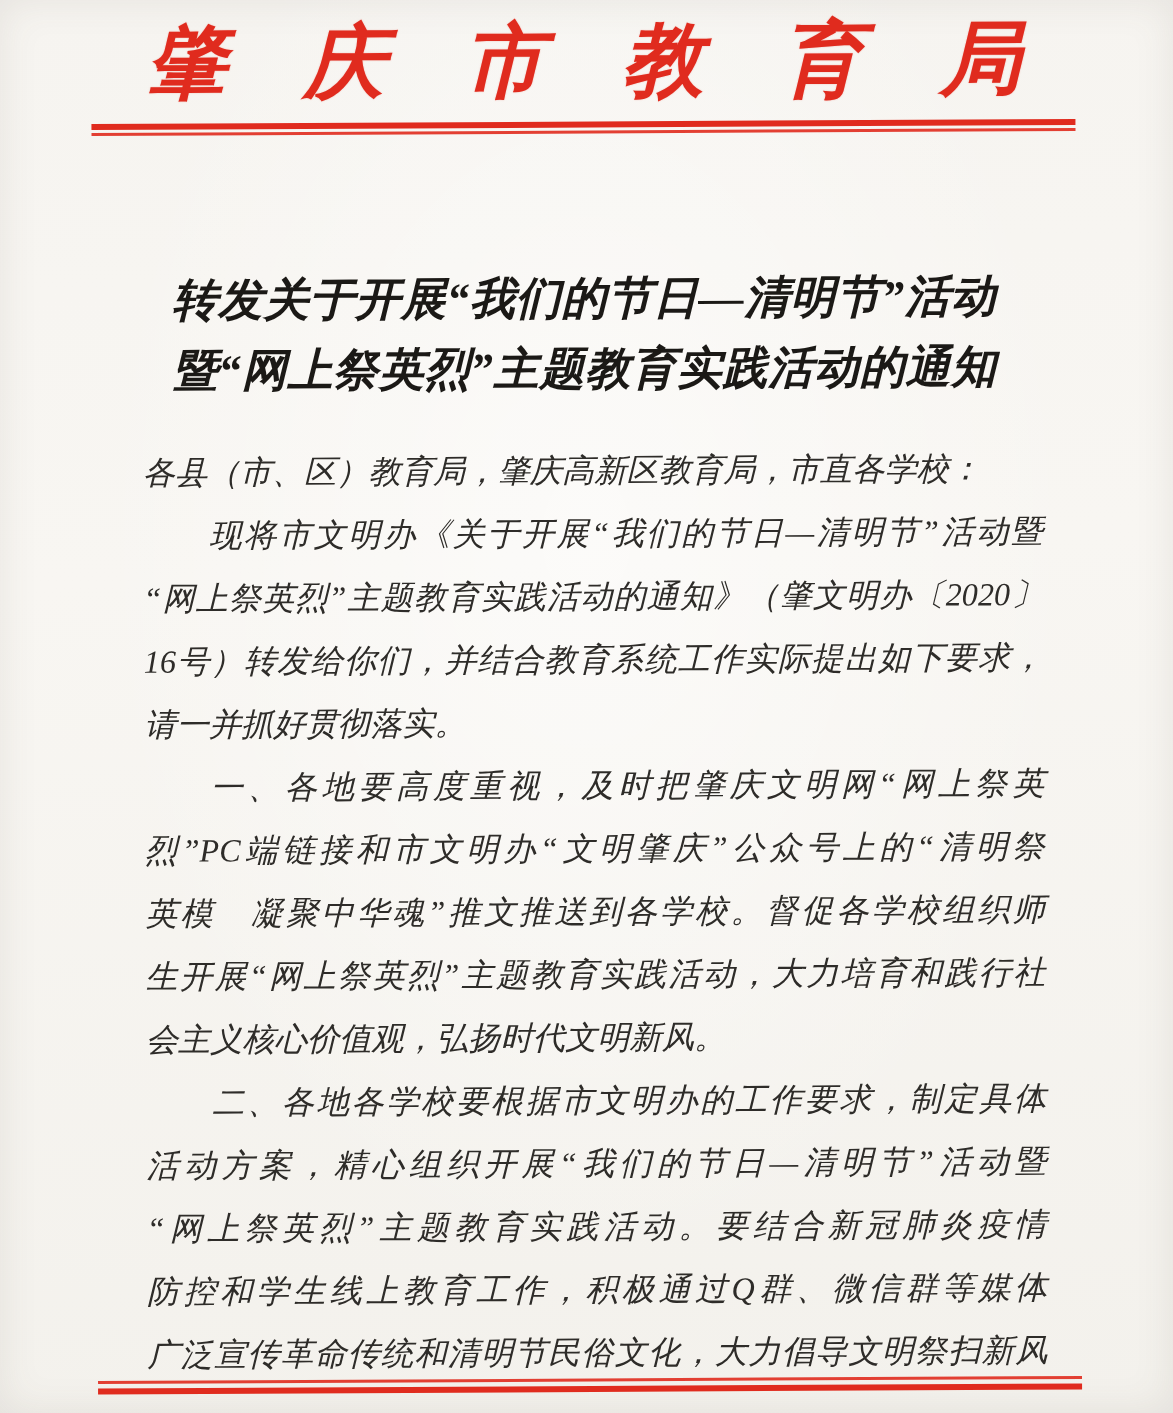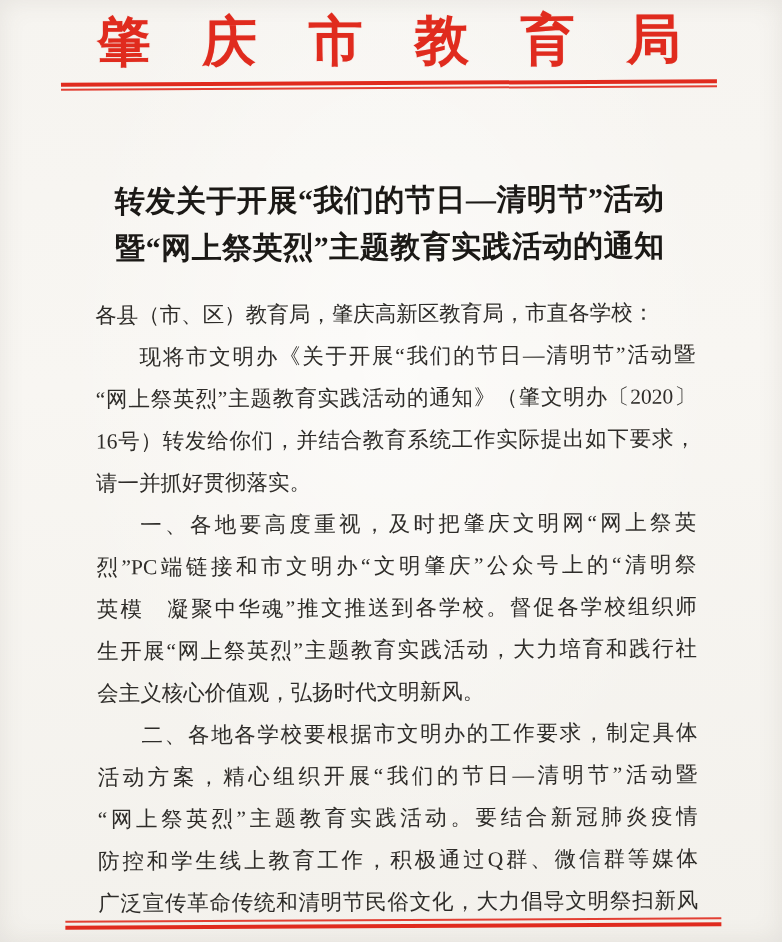--- a/index.html
+++ b/index.html
@@ -11,20 +11,21 @@
   }
   .page {
     position: relative;
     width: 782px; height: 942px;
     background:
       radial-gradient(ellipse at 50% 38%, rgba(255,255,255,0.55) 0%, rgba(255,255,255,0) 60%),
       linear-gradient(177deg, #f6f4f0 0%, #f8f6f2 40%, #f3f1ec 100%);
     background-color: var(--paper, #f7f5f1);
     overflow: hidden;
     box-shadow: inset 0 0 26px rgba(90,80,70,0.10);
+    font-style: italic;
   }
   .sheet {
     position: absolute; inset: 0;
     transform: rotate(-0.3deg);
     transform-origin: 50% 50%;
   }
   
   .org {
     position: absolute; top: 10px; left: 0; right: 0;
     text-align: center;

